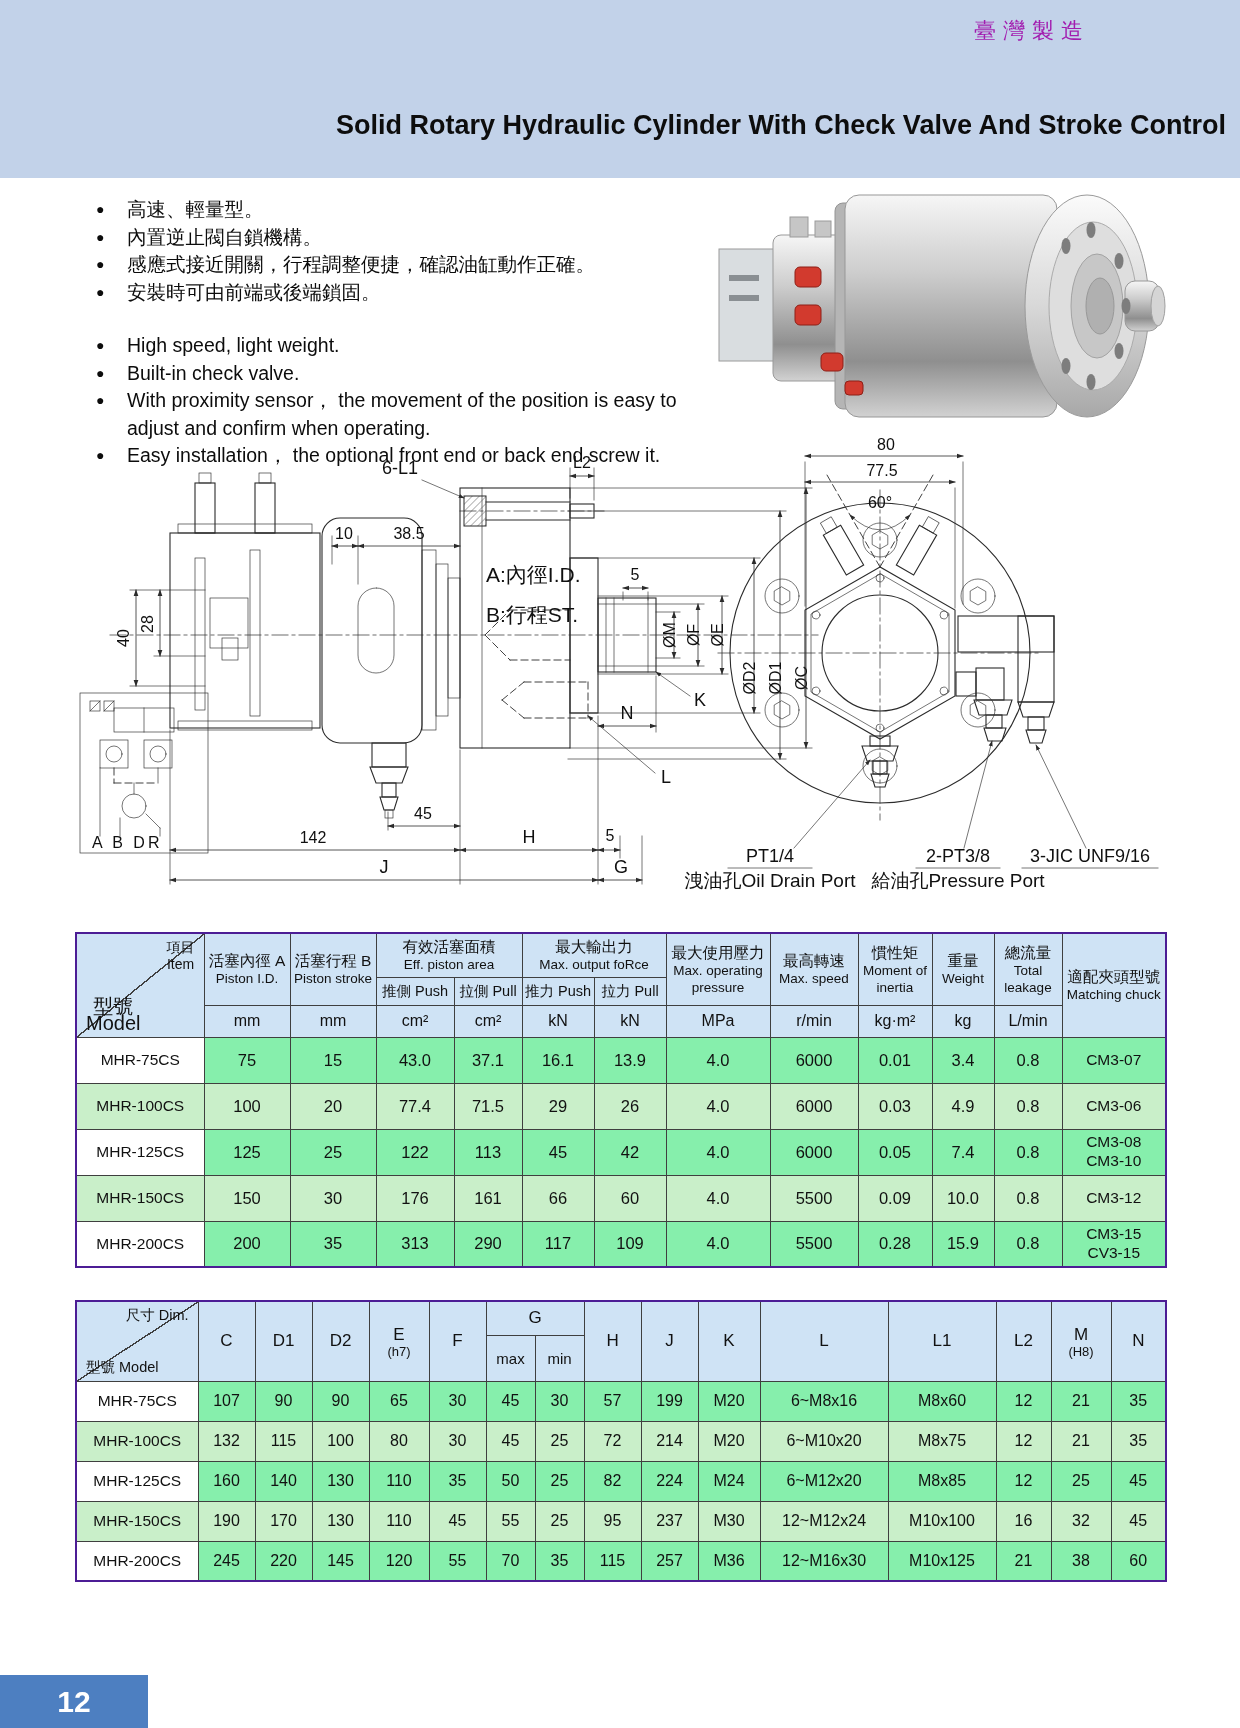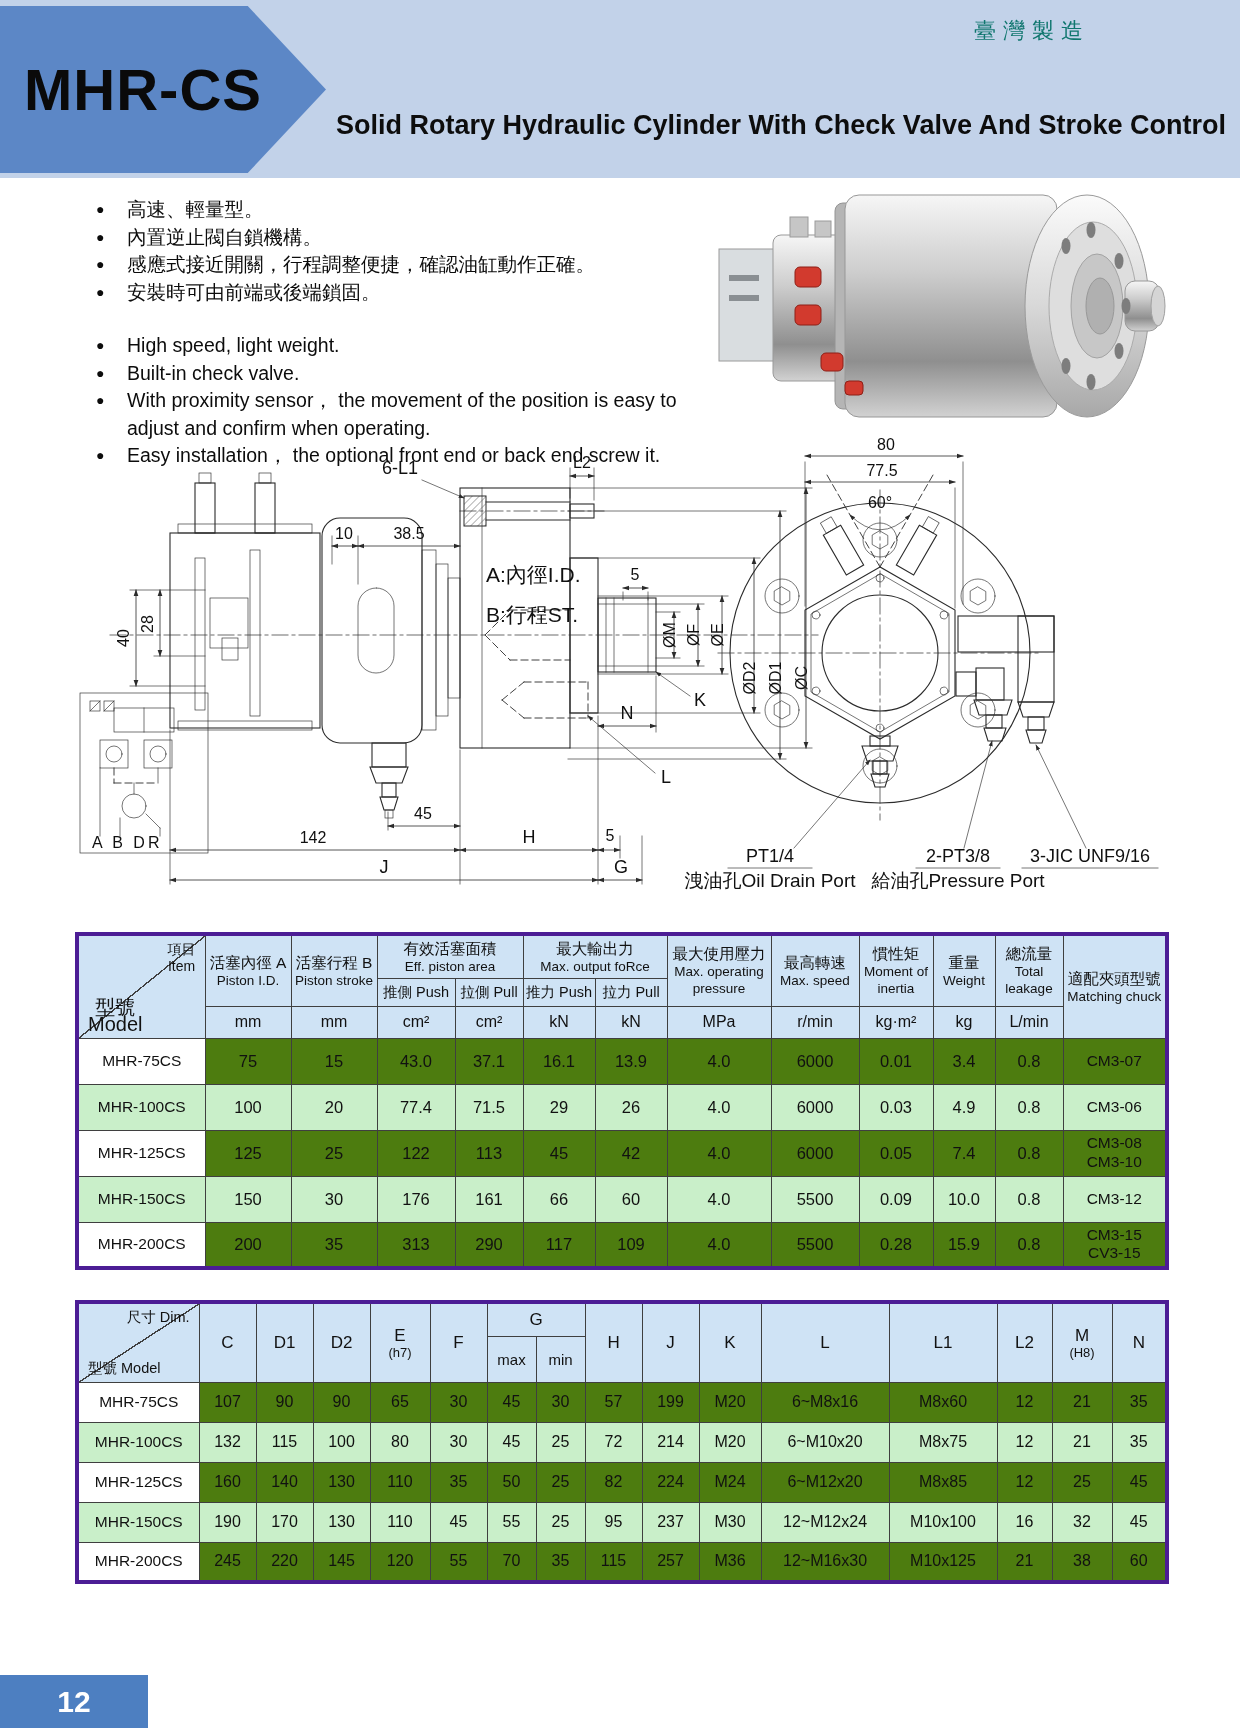--- a/index.html
+++ b/index.html
@@ -8,21 +8,21 @@
   }
   *{margin:0;padding:0;box-sizing:border-box}
   body{background:#888;font-family:"Liberation Sans",sans-serif}
   .page{position:relative;width:1240px;height:1728px;background:#ffffff;margin:0 auto;overflow:hidden;color:#111}
 
   
   .header{position:absolute;left:0;top:0;width:1240px;height:178px;background:var(--header-band)}
   .model-arrow{position:absolute;left:0;top:6px;width:326px;height:167px;background:var(--accent-blue);
     clip-path:polygon(0 0,76% 0,100% 50%,76% 100%,0 100%);display:flex;align-items:center;justify-content:center}
   .model-arrow .code{font-size:58px;font-weight:600;color:#0a0a0a;padding-right:40px;letter-spacing:1px}
-  .made-in{position:absolute;right:150px;top:16px;font-size:22px;letter-spacing:7px;color:#0f766e}
+  .made-in{position:absolute;right:150px;top:16px;font-size:22px;letter-spacing:7px;color:#a21caf}
   .title-zh{position:absolute;left:336px;top:48px;width:870px;text-align:center;font-size:43px;color:#0d0d0d;white-space:nowrap}
   .title-zh .paren{font-size:31px}
   .title-en{position:absolute;left:336px;top:110px;width:870px;text-align:center;font-size:27px;font-weight:700;color:#0d0d0d;white-space:nowrap}
 
   
   .features{position:absolute;left:96px;top:196px;width:590px}
   .features ul{list-style:none}
   .features li{display:flex;gap:13px;font-size:19.5px;line-height:27.5px;color:#0c0c0c}
   .features .dot{width:18px;flex:0 0 18px;font-size:14px;line-height:27.5px}
   .features .txt{flex:1}
@@ -37,21 +37,21 @@
   .cl{stroke-dasharray:16 4 3 4;stroke-width:0.7}
   .hid{stroke-dasharray:7 4;stroke-width:0.9}
   .dim{stroke-width:0.8}
   .dt{font-size:16px;text-anchor:middle}
   .dtl{font-size:18px;text-anchor:middle}
   .zht{font-size:21px;text-anchor:start}
   .pn{font-size:18px;text-anchor:middle}
   .pnz{font-size:19px;text-anchor:middle}
 
   
-  table{position:absolute;left:75px;border-collapse:collapse;table-layout:fixed;background:#4d7c0f;border:4px solid #4c1d95}
+  table{position:absolute;left:75px;border-collapse:collapse;table-layout:fixed;background:#86efac;border:2px solid #4c1d95}
   th,td{border:1px solid #3f3f3f;text-align:center;vertical-align:middle;padding:0 2px;overflow:hidden}
   thead th{background:var(--table-header-blue);font-weight:normal}
   .t1{top:932px;width:1090px}
   .t1 .h1 th{height:44px}
   .t1 .h1 .zh{font-size:15.5px;line-height:19px}
   .t1 .h1 .en{font-size:13.5px;line-height:17px}
   .t1 .h2 th{height:28px;font-size:14.5px}
   .t1 .h3 th{height:32px;font-size:16px}
   .t1 tbody td{font-size:16.5px;height:46px}
   .t1 tbody .model,.t2 tbody .model{font-size:15.5px;font-weight:400;background:#fff}
@@ -73,23 +73,20 @@
   .notes{position:absolute;left:78px;top:1577px;font-size:16.5px;line-height:28px;color:#0c0c0c}
   .pageno{position:absolute;left:0;top:1675px;width:148px;height:53px;background:var(--page-block-blue);
     color:#fff;display:flex;align-items:center;justify-content:center;font-size:30px;font-weight:700}
 </style>
 </head>
 <body>
 
 <div class="page">
 
   <div class="header">
-    <div class="model-arrow">
-      <span class="code">MHR-CS</span>
-    </div>
     <div class="made-in">臺灣製造</div>
     <div class="title-en">Solid Rotary Hydraulic Cylinder With Check Valve And Stroke Control</div>
   </div>
 
   <div class="features">
     <ul>
       <li>
           <span class="dot">●</span>
           <span class="txt">高速、輕量型。</span>
         </li>

